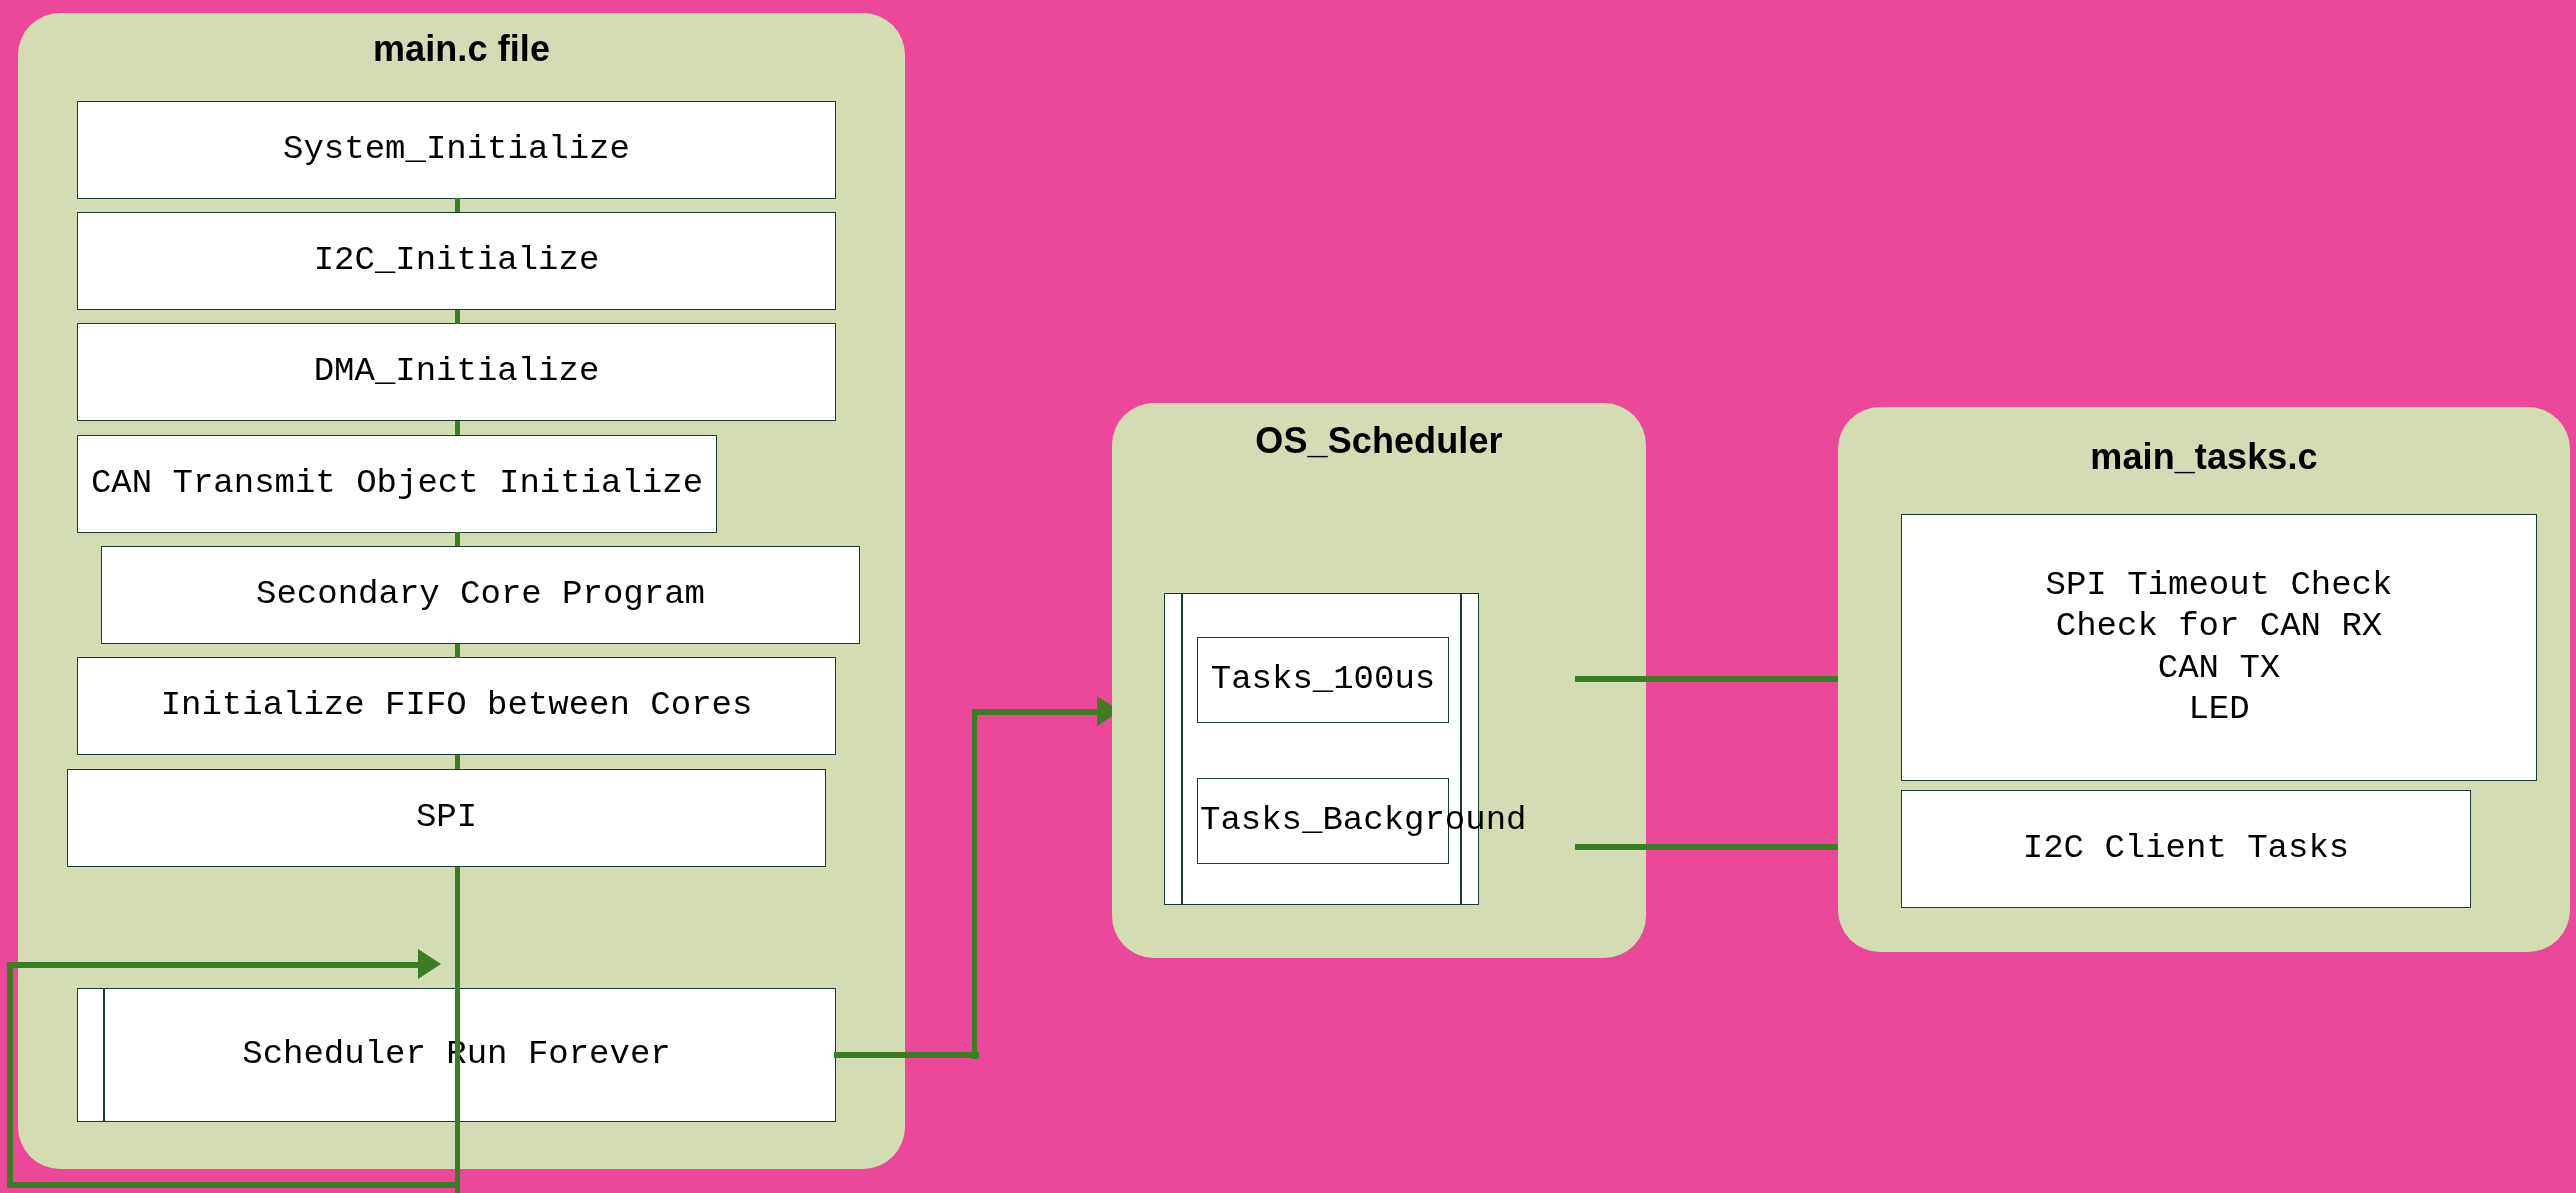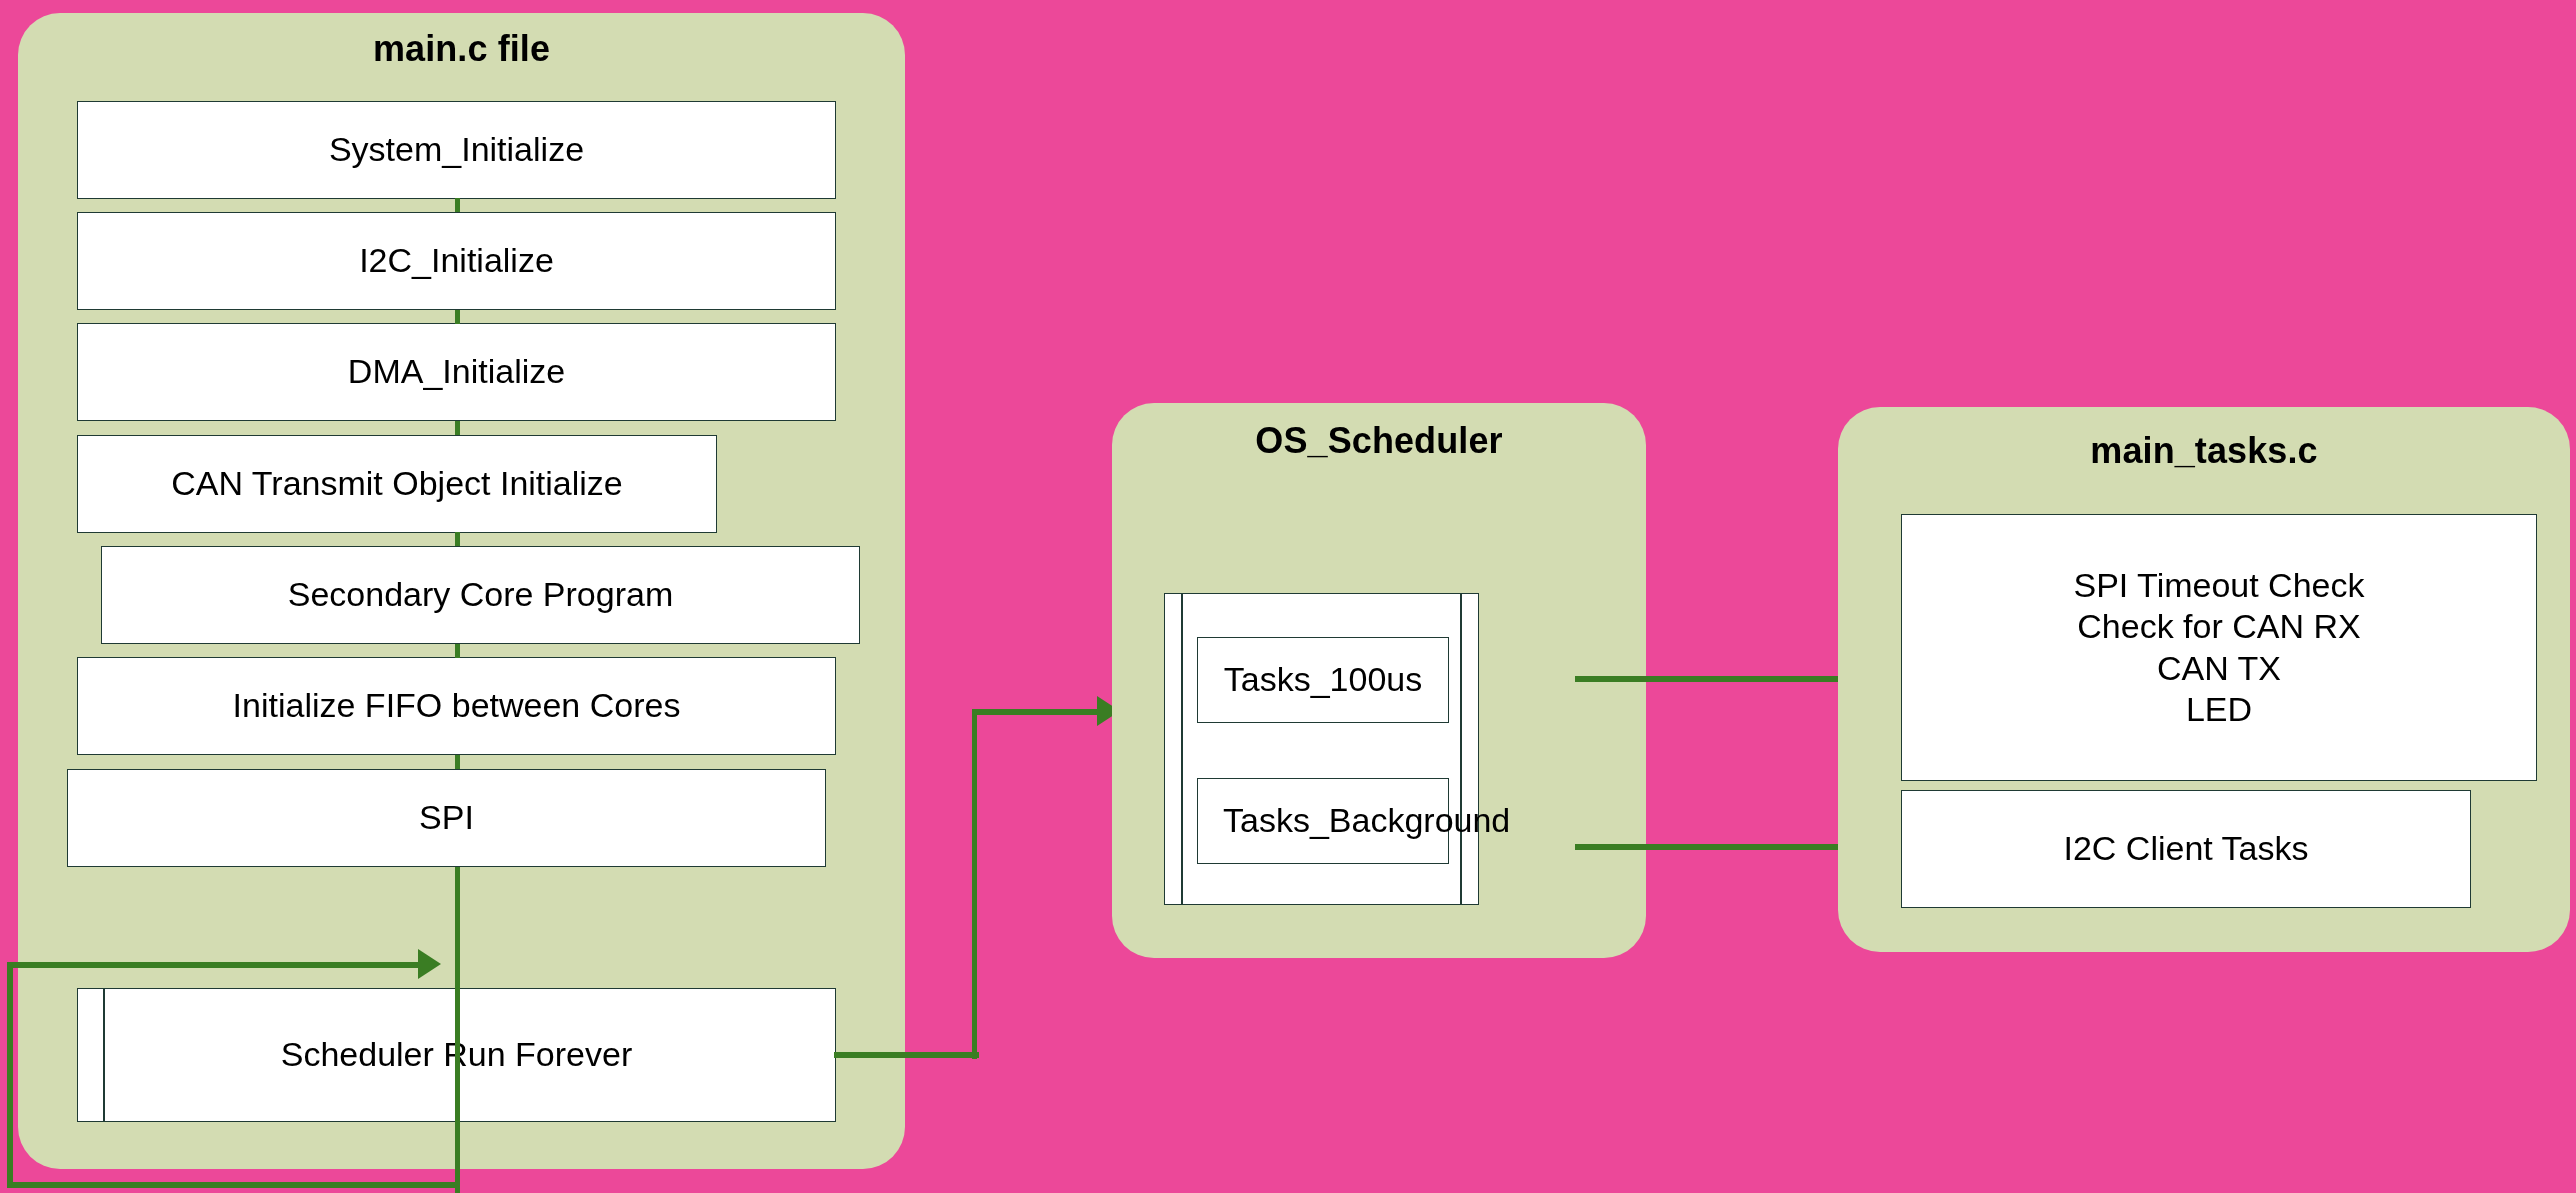--- a/index.html
+++ b/index.html
@@ -34,21 +34,21 @@
     border:1.8px solid #1f3a34;
     box-sizing:border-box;
     display:flex;
     align-items:center;
     justify-content:center;
     color:#000000;
     font-size:34px;
     text-align:center;
     line-height:1.22;
   }
-  .wbox .lines{width:100%;padding:0 25px;box-sizing:border-box;}
+  .wbox .lines{width:100%;padding:0 2px;box-sizing:border-box;font-family:Liberation Mono, monospace;}
   
   .pp::before,.pp::after{
     content:"";
     position:absolute;
     top:0;bottom:0;
     width:1.8px;
     background:#1f3a34;
   }
   .pp::before{left:16.3px;}
   .pp::after{right:16.3px;}
@@ -133,21 +133,21 @@
     <span class="lines">Tasks_Background</span>
   </div>
 
   <div class="conn hline" style="left:1575px; top:676px; width:270px;"></div>
   <div class="arrowhead" style="left:1840px; top:664px;"></div>
 
   <div class="conn hline" style="left:1575px; top:844px; width:270px;"></div>
   <div class="arrowhead" style="left:1840px; top:831px;"></div>
 
   <div class="panel" id="panel-main-tasks-c" style="left:1838px; top:407px; width:732px; height:545px;">
-    <div class="panel-title" style="top:24px;">main_tasks.c</div>
+    <div class="panel-title" style="top:30px;">main_tasks.c</div>
   </div>
 
   <div class="wbox" style="left:1901px; top:514px; width:636px; height:267px;">
     <span class="lines">
       <span>SPI Timeout Check</span><br>
       <span>Check for CAN RX</span><br>
       <span>CAN TX</span><br>
       <span>LED</span>
     </span>
   </div>

